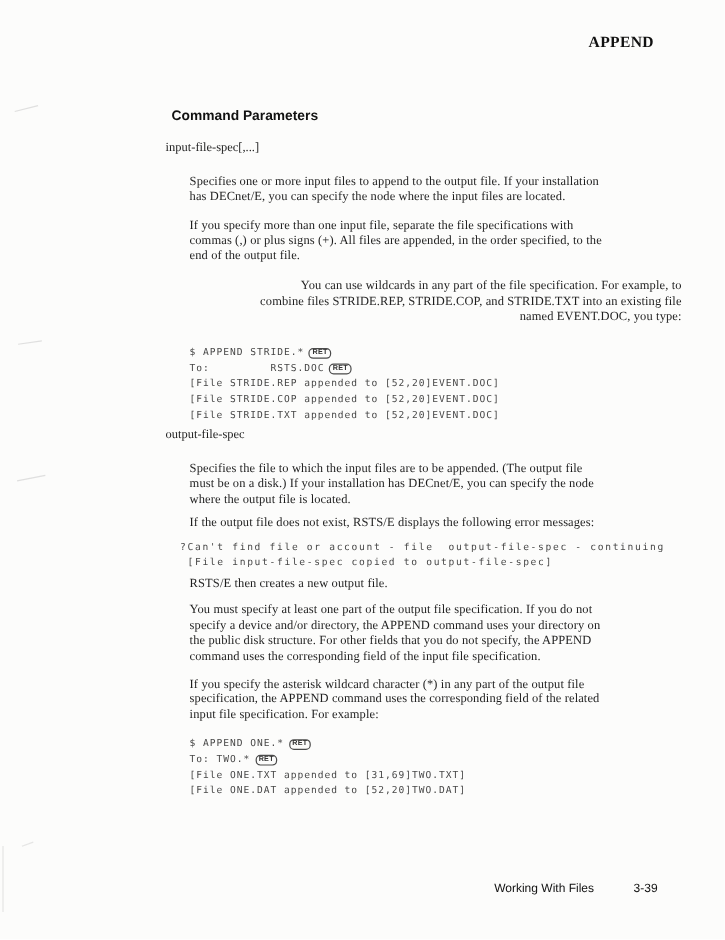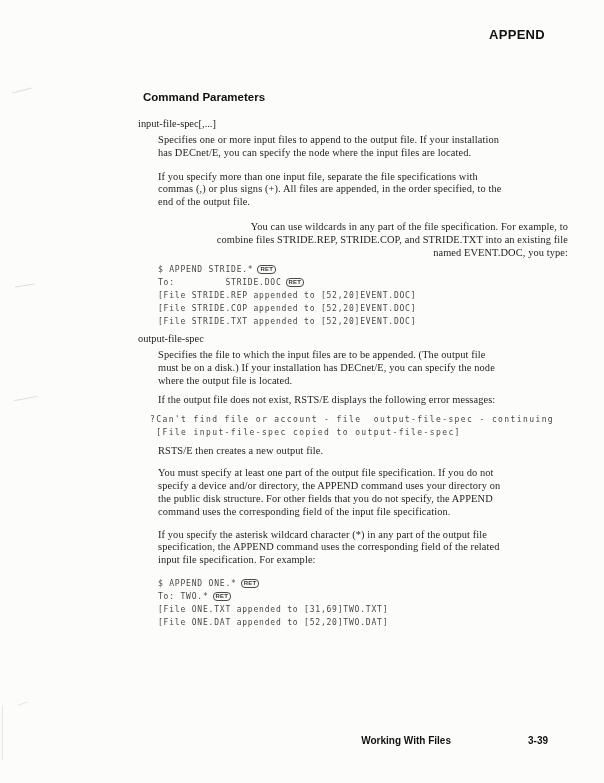--- a/index.html
+++ b/index.html
@@ -12,21 +12,21 @@
   .page{
     position:relative;
     width:604px;height:783px;
     background:var(--paper);
     overflow:hidden;
     font-family:"Liberation Serif",serif;
     color:var(--ink);
   }
   .header-title{
     position:absolute;top:27px;right:59px;
-    font-family:Liberation Sans, sans-serif;
+    font-family:Liberation Serif, serif;
     font-weight:bold;font-size:13px;letter-spacing:.3px;
     color:#111;
   }
   .main{position:absolute;left:158px;top:87px;width:410px;}
   .section-heading{
     font-family:"Liberation Sans",sans-serif;
     font-weight:bold;font-size:11.5px;line-height:13px;
     margin:4px 0 0 -15px;color:#111;
   }
   .term{
@@ -48,38 +48,38 @@
     display:inline-block;
     font-family:"Liberation Sans",sans-serif;
     font-size:6px;font-weight:bold;letter-spacing:.2px;
     color:#333;border:1px solid #4a4a4a;border-radius:4px;
     padding:0 2px;line-height:7px;vertical-align:1px;margin-left:4px;
     white-space:normal;
   }
   .footer{
     position:absolute;top:735px;right:56px;
     font-family:"Liberation Sans",sans-serif;
-    font-weight:bold;font-size:10px;color:#111;
-    display:flex;align-items:center;gap:44px;
+    font-weight:normal;font-size:10px;color:#111;
+    display:flex;align-items:center;
   }
   .footer .page-num{margin-left:33px;}
   .artifact{position:absolute;opacity:.65;}
   .artifact-dash{border-bottom:1px solid var(--artifact);height:0;}
   .a1{left:12px;top:90px;width:20px;transform:rotate(-14deg);}
   .a2{left:15px;top:285px;width:20px;transform:rotate(-8deg);}
   .a3{left:14px;top:398px;width:24px;transform:rotate(-11deg);}
   .a4{left:2px;top:705px;width:1px;height:55px;background:#dadada;}
   .a5{left:18px;top:703px;width:10px;border-bottom:1px solid #d8d8d8;transform:rotate(-20deg);}
   .mt13{margin-top:13px;}
   .mt12{margin-top:12px;text-align:right;}
   .mt11{margin-top:11px;}
   .mt10{margin-top:10px;}
   .mt6{margin-top:6px;}
   .mt4{margin-top:4px;}
-  .mt0{margin-top:4px;}
+  .mt0{margin-top:16px;}
 </style>
 </head>
 <body>
 
 <div class="page">
 
   <div class="header-title">APPEND</div>
 
   <div class="artifact artifact-dash a1"></div>
   <div class="artifact artifact-dash a2"></div>
@@ -96,21 +96,21 @@
 has DECnet/E, you can specify the node where the input files are located.</p>
     <p class="para mt11">If you specify more than one input file, separate the file specifications with
 commas (,) or plus signs (+). All files are appended, in the order specified, to the
 end of the output file.</p>
     <p class="para mt12">You can use wildcards in any part of the file specification. For example, to
 combine files STRIDE.REP, STRIDE.COP, and STRIDE.TXT into an existing file
 named EVENT.DOC, you type:</p>
 
     <div class="code mt0">
       <span class="code-line"><span>$ APPEND STRIDE.*</span><span class="ret-key">RET</span></span>
-      <span class="code-line"><span>To:         STRIDE.DOC</span><span class="ret-key">RET</span></span>
+      <span class="code-line"><span>To:         RSTS.DOC</span><span class="ret-key">RET</span></span>
       <span class="code-line">[File STRIDE.REP appended to [52,20]EVENT.DOC]</span>
       <span class="code-line">[File STRIDE.COP appended to [52,20]EVENT.DOC]</span>
       <span class="code-line">[File STRIDE.TXT appended to [52,20]EVENT.DOC]</span>
     </div>
 
     <div class="term mt4">output-file-spec</div>
     <p class="para mt0">Specifies the file to which the input files are to be appended. (The output file
 must be on a disk.) If your installation has DECnet/E, you can specify the node
 where the output file is located.</p>
     <p class="para mt6">If the output file does not exist, RSTS/E displays the following error messages:</p>

